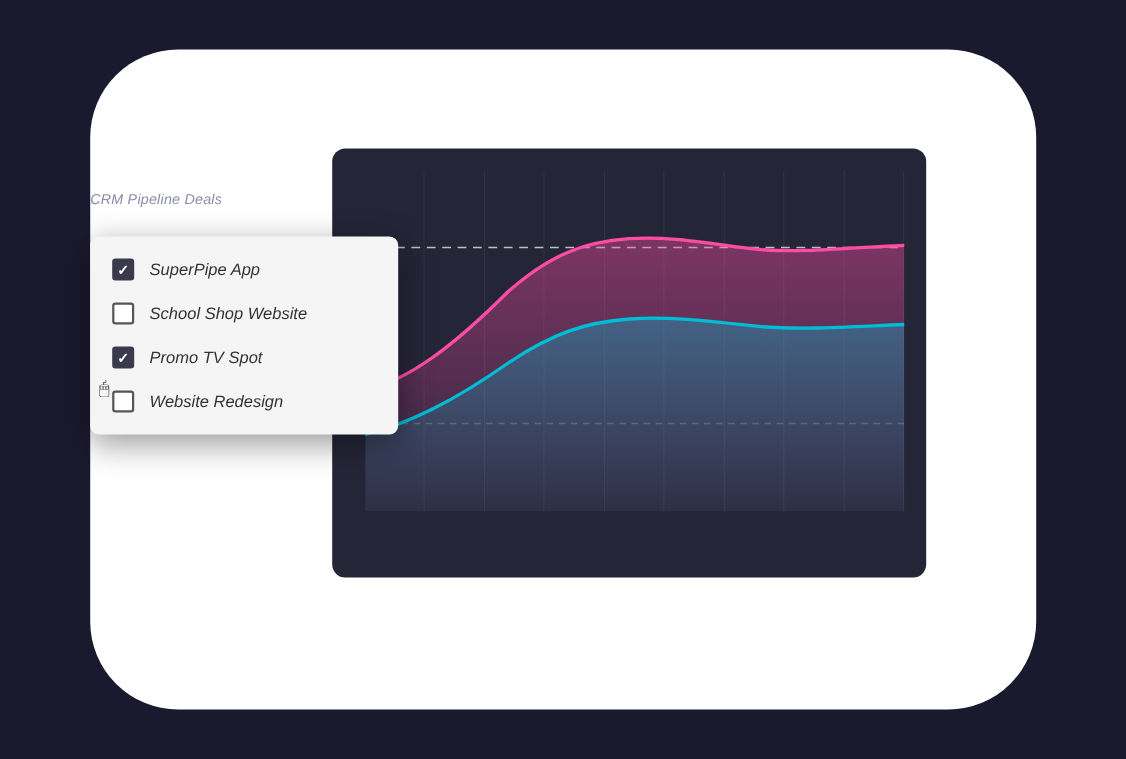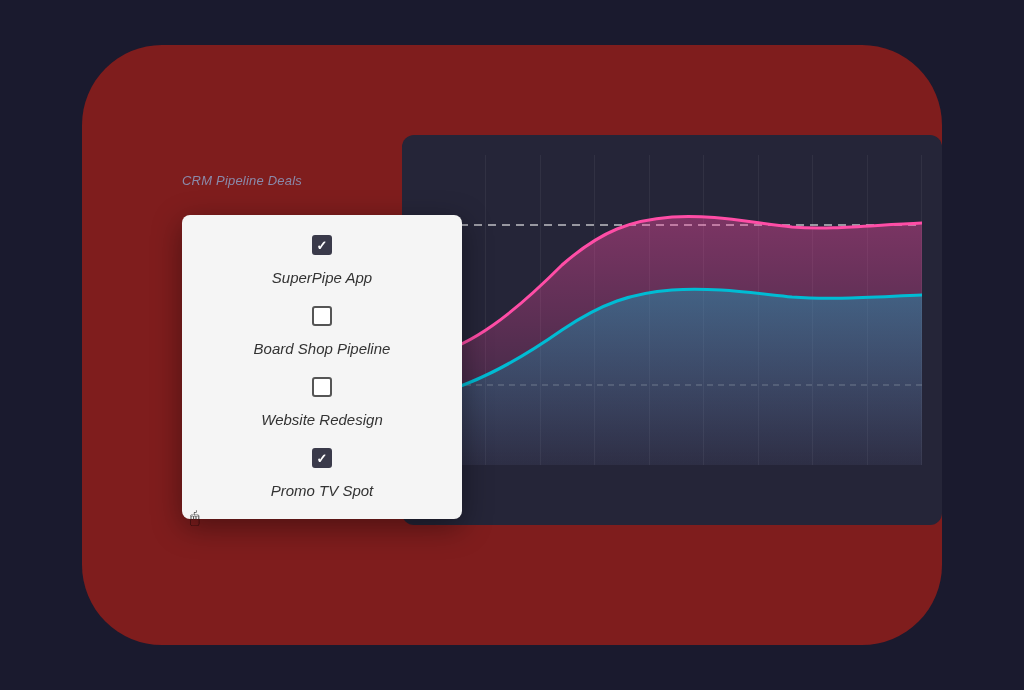--- a/index.html
+++ b/index.html
@@ -11,26 +11,26 @@
       display: flex;
       align-items: center;
       justify-content: center;
       font-family: -apple-system, BlinkMacSystemFont, 'Segoe UI', sans-serif;
       overflow: hidden;
     }
 
     .outer-blob {
       width: 860px;
       height: 600px;
-      background: #7f1d1d;
+      background: #ffffff;
       border-radius: 80px;
       position: relative;
       display: flex;
       align-items: center;
-      justify-content: flex-end;
+      justify-content: flex-start;
     }
 
     .scene-container {
       position: relative;
       width: 760px;
       height: 500px;
     }
 
     
     .chart-panel {
@@ -85,21 +85,20 @@
       box-shadow: 0 8px 30px rgba(0,0,0,0.4);
       z-index: 10;
     }
 
     .legend-item {
       display: flex;
       align-items: center;
       padding: 10px 20px;
       cursor: pointer;
       gap: 14px;
-      flex-direction: column;
     }
 
     .checkbox {
       width: 20px;
       height: 20px;
       border: 2px solid #555;
       border-radius: 3px;
       display: flex;
       align-items: center;
       justify-content: center;
@@ -190,31 +189,31 @@
     <div class="legend-panel">
 
       <div class="legend-item">
         <div class="checkbox checked"></div>
         <span class="legend-label">SuperPipe App</span>
       </div>
 
 
       <div class="legend-item">
         <div class="checkbox"></div>
-        <span class="legend-label">Board Shop Pipeline</span>
+        <span class="legend-label">School Shop Website</span>
+      </div>
+
+      <div class="legend-item" style="position:relative;">
+        <div class="checkbox checked"></div>
+        <span class="legend-label">Promo TV Spot</span>
+
+        <span style="position:absolute; left:8px; bottom:-18px; font-size:16px; pointer-events:none;">🖱</span>
       </div>
 
       <div class="legend-item">
         <div class="checkbox"></div>
         <span class="legend-label">Website Redesign</span>
       </div>
 
-      <div class="legend-item" style="position:relative;">
-        <div class="checkbox checked"></div>
-        <span class="legend-label">Promo TV Spot</span>
-
-        <span style="position:absolute; left:8px; bottom:-18px; font-size:16px; pointer-events:none;">🖱</span>
-      </div>
-
     </div>
 
   </div>
 </div>
 
 </body></html>

